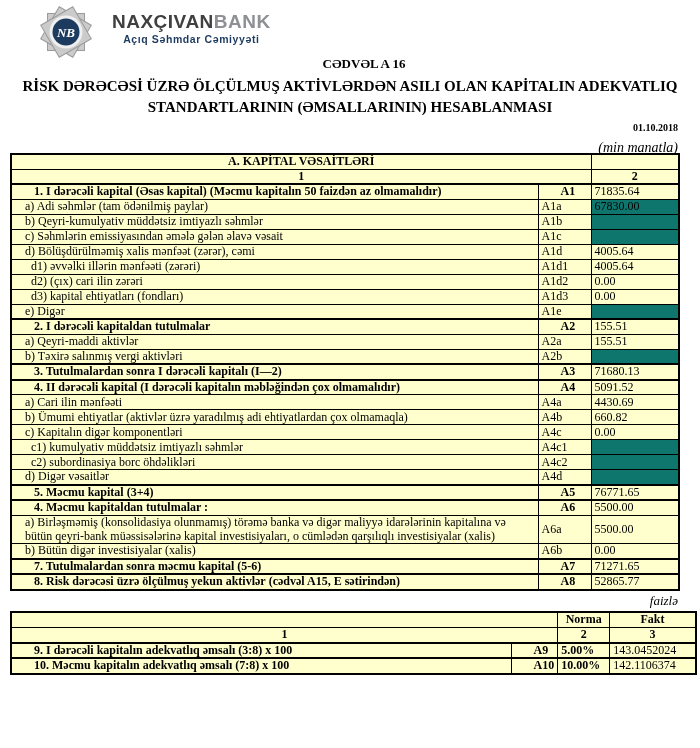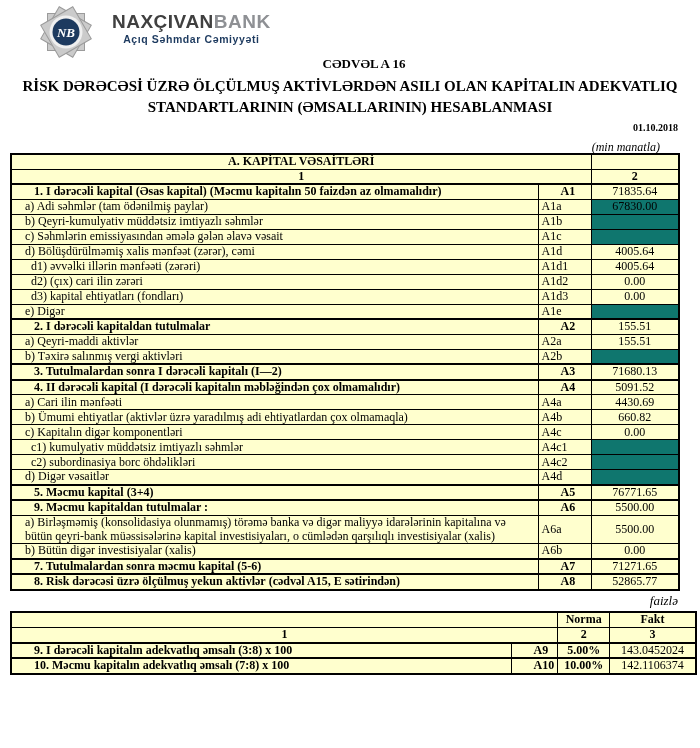--- a/index.html
+++ b/index.html
@@ -16,33 +16,33 @@
   .logo-wordmark .nm1 { color: #404040; }
   .logo-wordmark .nm2 { color: #8e9094; }
   .logo-subtitle { font-family: "Liberation Sans", sans-serif; font-weight: bold;
     color: #1d3a5f; font-size: 10.5px; letter-spacing: 0.6px; margin-top: 2px; }
 
   .table-code { position: absolute; top: 56px; left: 0; width: 100%; text-align: center;
     font-weight: bold; font-size: 13px; padding-left: 28px; }
   .doc-title { position: absolute; top: 76px; left: 0; width: 100%; text-align: center;
     font-weight: bold; font-size: 15px; line-height: 21px; }
   .doc-date { position: absolute; top: 122px; right: 22px; font-weight: bold; font-size: 10px; }
-  .unit-note { position: absolute; top: 140px; right: 40px; font-style: italic; font-size: 12px; }
+  .unit-note { position: absolute; top: 140px; right: 22px; font-style: italic; font-size: 14px; }
 
   table { border-collapse: collapse; table-layout: fixed; margin-left: 10px;
     border: 2px solid #000; }
   td { border: 1px solid #000; background: #ffffce; font-size: 12px; height: 15px;
     padding: 0 3px; line-height: 1.13; vertical-align: middle; }
   .thead { text-align: center; font-weight: bold; }
   td.label { text-align: left; }
   td.ind0 { padding-left: 3px; }
   td.ind1 { padding-left: 13px; }
   td.ind2 { padding-left: 19px; }
   td.code { text-align: left; }
-  td.value { text-align: center; margin-left: 20px; }
+  td.value { text-align: left; margin-left: 20px; }
   td.white { background: #0f766e; }
   tr.section td { border-top-width: 2px; }
   tr.section td.label, tr.section td.code { font-weight: bold; padding-left: 22px; }
 
   .percent-note { width: 678px; text-align: right; font-style: italic; font-size: 13px;
     margin: 2px 0 2px 0; height: 16px; }
 
   #ratio-table td { height: 15.5px; }
 </style>
 </head>
@@ -190,21 +190,21 @@
         <td class="label ind1">d) Digər vəsaitlər</td>
         <td class="code">A4d</td>
         <td class="value white"></td>
       </tr>
       <tr class="section">
         <td class="label ind0"><b>5. Məcmu kapital (3+4)</b></td>
         <td class="code">A5</td>
         <td class="value">76771.65</td>
       </tr>
       <tr class="section">
-        <td class="label ind0"><b>9. Məcmu kapitaldan tutulmalar :</b></td>
+        <td class="label ind0"><b>4. Məcmu kapitaldan tutulmalar :</b></td>
         <td class="code">A6</td>
         <td class="value">5500.00</td>
       </tr>
       <tr>
         <td class="label ind1">a)  Birləşməmiş (konsolidasiya olunmamış) törəmə banka və digər maliyyə idarələrinin kapitalına və bütün qeyri-bank müəssisələrinə kapital investisiyaları, o cümlədən qarşılıqlı investisiyalar (xalis)</td>
         <td class="code">A6a</td>
         <td class="value">5500.00</td>
       </tr>
       <tr>
         <td class="label ind1">b)   Bütün digər investisiyalar (xalis)</td>

